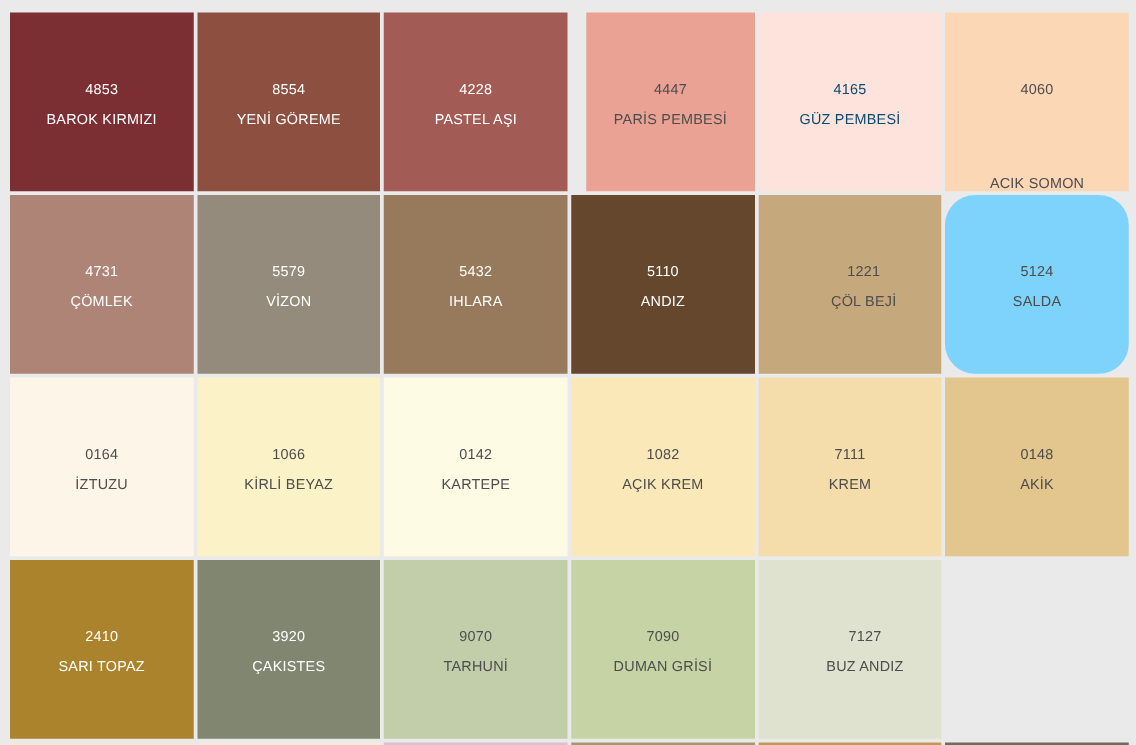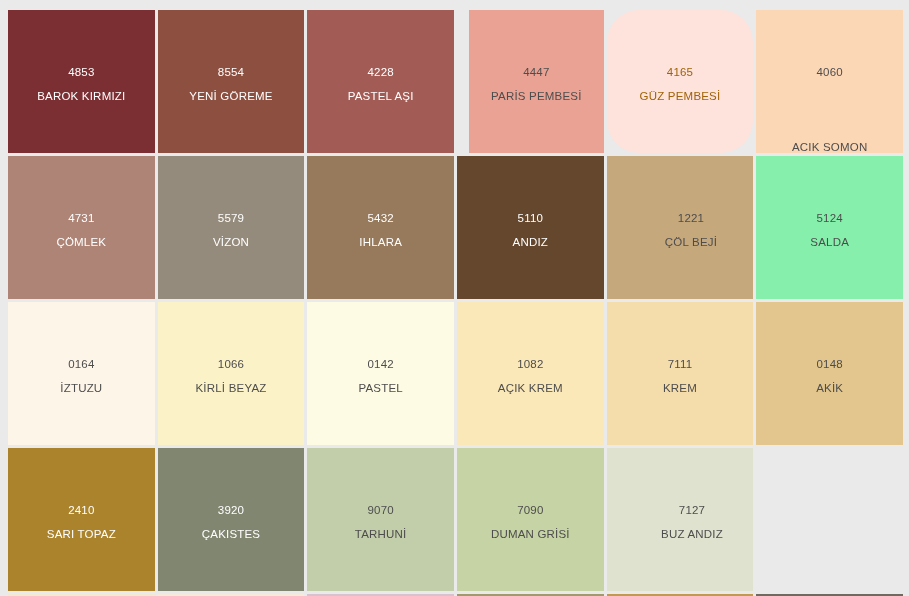--- a/index.html
+++ b/index.html
@@ -73,21 +73,21 @@
       <div class="swatch-name">YENİ GÖREME</div>
     </div>
     <div class="swatch" style="background: rgb(163, 92, 85); color: rgb(255, 255, 255);">
       <div class="swatch-code">4228</div>
       <div class="swatch-name">PASTEL AŞI</div>
     </div>
     <div class="swatch" style="background: rgb(233, 162, 147); color: rgb(77, 77, 77); margin-left: 12px;">
       <div class="swatch-code">4447</div>
       <div class="swatch-name">PARİS PEMBESİ</div>
     </div>
-    <div class="swatch" style="background: rgb(253, 227, 220); color: #a16207; border-radius: 32px;">
+    <div class="swatch" style="background: rgb(253, 227, 220); color: #0c4a6e;">
       <div class="swatch-code">4165</div>
       <div class="swatch-name">GÜZ PEMBESİ</div>
     </div>
     <div class="swatch" style="background: rgb(252, 215, 182); color: rgb(77, 77, 77); justify-content: space-between;">
       <div class="swatch-code">4060</div>
       <div class="swatch-name">ACIK SOMON</div>
     </div>
     <div class="swatch" style="background: rgb(174, 132, 118); color: rgb(255, 255, 255);">
       <div class="swatch-code">4731</div>
       <div class="swatch-name">ÇÖMLEK</div>
@@ -101,35 +101,35 @@
       <div class="swatch-name">IHLARA</div>
     </div>
     <div class="swatch" style="background: rgb(100, 71, 44); color: rgb(255, 255, 255);">
       <div class="swatch-code">5110</div>
       <div class="swatch-name">ANDIZ</div>
     </div>
     <div class="swatch" style="background: rgb(198, 168, 125); color: rgb(77, 77, 77); padding-left: 22px;">
       <div class="swatch-code">1221</div>
       <div class="swatch-name">ÇÖL BEJİ</div>
     </div>
-    <div class="swatch" style="background: #86efac; color: rgb(77, 77, 77);">
+    <div class="swatch" style="background: #7dd3fc; color: rgb(77, 77, 77); border-radius: 24px;">
       <div class="swatch-code">5124</div>
       <div class="swatch-name">SALDA</div>
     </div>
     <div class="swatch" style="background: rgb(254, 245, 233); color: rgb(77, 77, 77);">
       <div class="swatch-code">0164</div>
       <div class="swatch-name">İZTUZU</div>
     </div>
     <div class="swatch" style="background: rgb(251, 242, 200); color: rgb(77, 77, 77);">
       <div class="swatch-code">1066</div>
       <div class="swatch-name">KİRLİ BEYAZ</div>
     </div>
     <div class="swatch" style="background: rgb(254, 251, 228); color: rgb(77, 77, 77);">
       <div class="swatch-code">0142</div>
-      <div class="swatch-name">PASTEL</div>
+      <div class="swatch-name">KARTEPE</div>
     </div>
     <div class="swatch" style="background: rgb(251, 232, 184); color: rgb(77, 77, 77);">
       <div class="swatch-code">1082</div>
       <div class="swatch-name">AÇIK KREM</div>
     </div>
     <div class="swatch" style="background: rgb(244, 220, 171); color: rgb(77, 77, 77);">
       <div class="swatch-code">7111</div>
       <div class="swatch-name">KREM</div>
     </div>
     <div class="swatch" style="background: rgb(227, 198, 141); color: rgb(77, 77, 77);">

